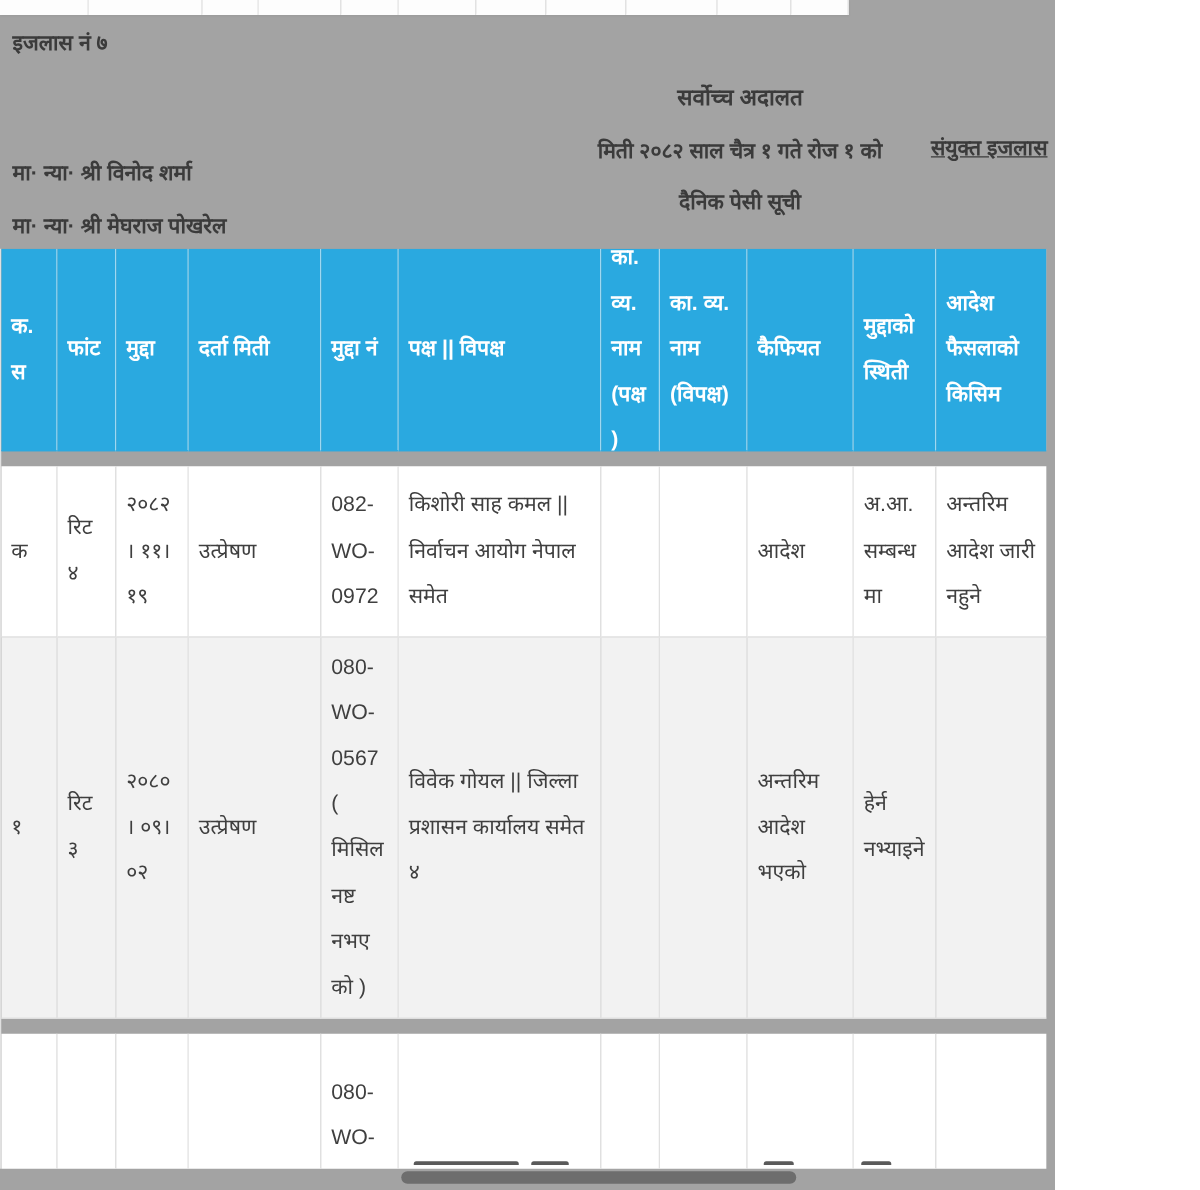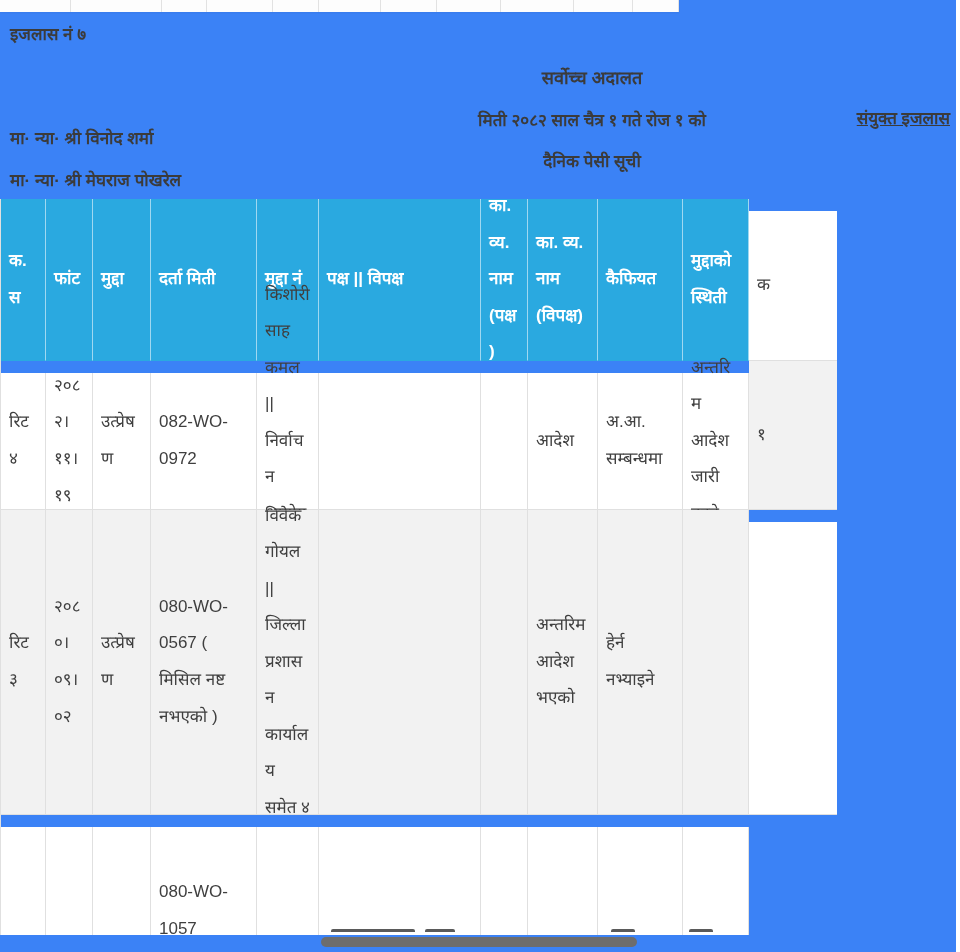--- a/index.html
+++ b/index.html
@@ -1,18 +1,18 @@
 <!DOCTYPE html>
 <html><head>
 <meta charset="utf-8">
 <style>
   * { margin:0; padding:0; box-sizing:border-box; }
   html,body { width:960px; height:952px; background:#ffffff; overflow:hidden; }
   body { font-family:"Liberation Sans","DejaVu Sans",sans-serif; color:#3f3f3f; }
-  #page { position:relative; width:956px; height:952px; background:#3b82f6; }
+  #page { position:relative; width:844px; height:952px; background:#a3a3a3; }
 
   
   .top-strip { position:absolute; top:0; left:0; height:12px; display:flex;
                border-bottom:1px solid #d9d9d9; box-shadow:0 1px 2px rgba(0,0,0,.05); }
   .strip-cell { height:12px; background:#fdfdfd; border-right:1px solid #e2e2e2; border-top:none; }
 
   
   .hdr-text { position:absolute; font-weight:bold; font-size:17px; color:#3b3b3b; white-space:nowrap; }
   #bench-no   { left:10px; top:22px; }
   #judge-1    { left:10px; top:126px;text-align:center; }
@@ -97,20 +97,23 @@
         </div>
         <div class="cell header-cell">
           <span>का. व्य. नाम (विपक्ष)</span>
         </div>
         <div class="cell header-cell">
           <span>कैफियत</span>
         </div>
         <div class="cell header-cell">
           <span>मुद्दाको स्थिती</span>
         </div>
+        <div class="cell header-cell">
+          <span>आदेश फैसलाको किसिम</span>
+        </div>
         <div class="cell r0">
           <span>क</span>
         </div>
         <div class="cell r0">
           <span>रिट ४</span>
         </div>
         <div class="cell r0">
           <span>२०८२। ११।१९</span>
         </div>
         <div class="cell r0">

